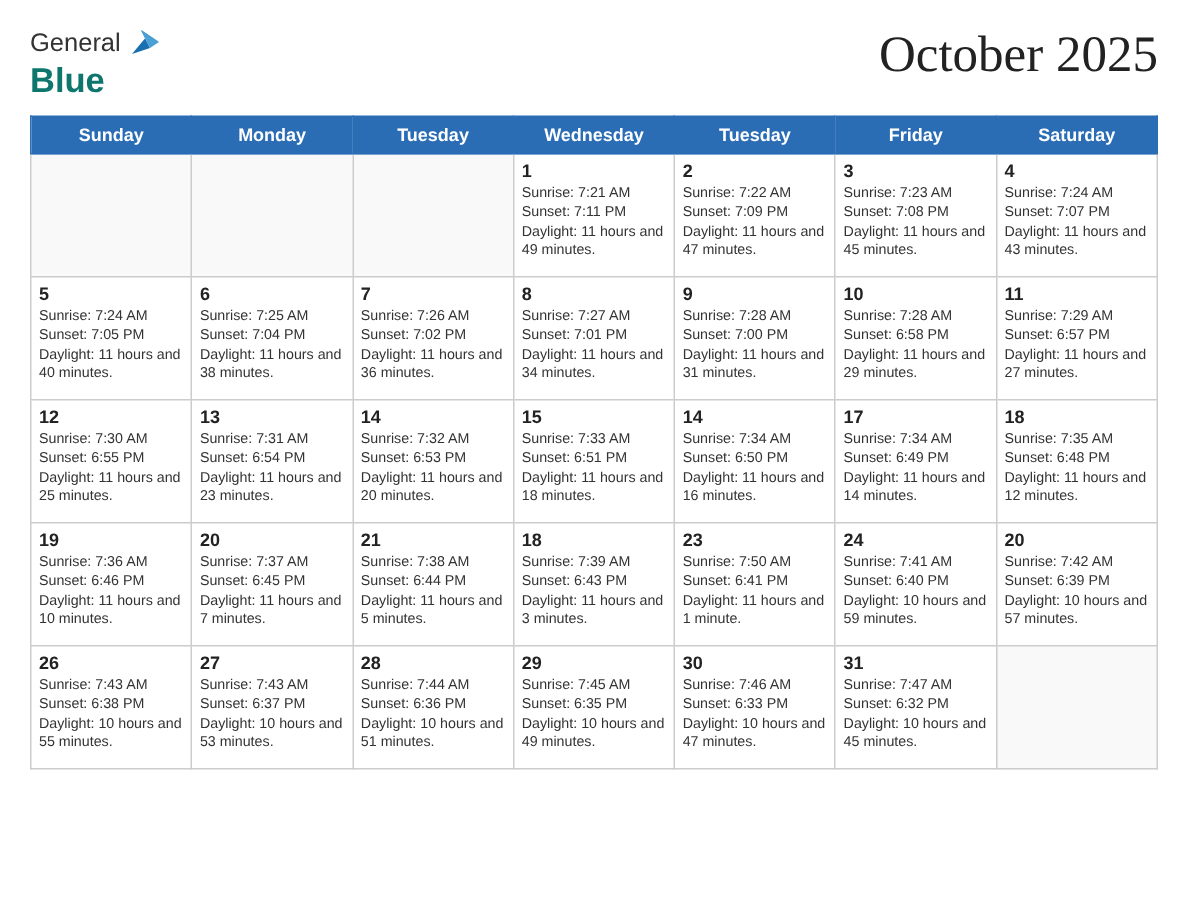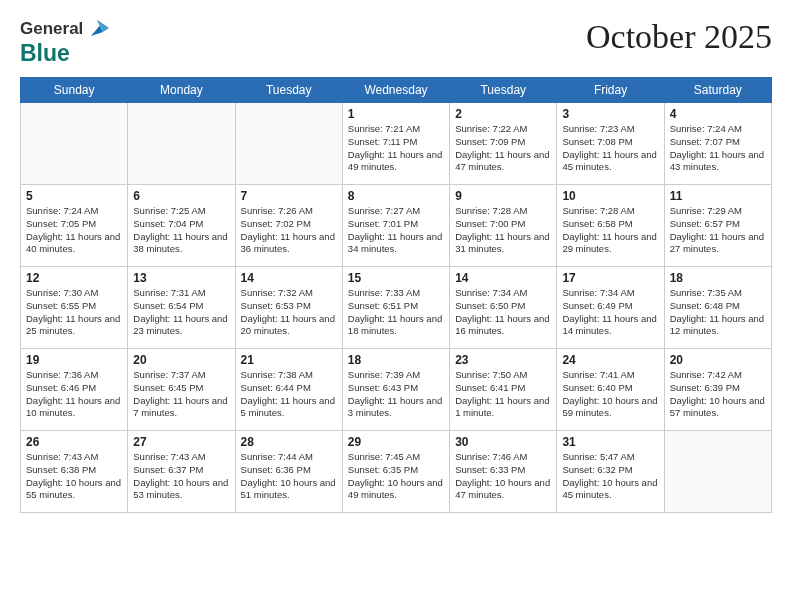--- a/index.html
+++ b/index.html
@@ -44,21 +44,21 @@
     }
     .calendar {
       width: 100%;
       border-collapse: collapse;
       border: 1px solid #bbb;
     }
     .calendar th {
       background: #2a6db5;
       color: #fff;
       font-size: 12px;
-      font-weight: normal;
+      font-weight: bold;
       padding: 5px 4px;
       border: 1px solid #2a6db5;
     }
     .calendar td {
       border: 1px solid #ccc;
       vertical-align: top;
       padding: 4px 5px;
       width: calc(100% / 7);
       height: 82px;
       background: #fff;
@@ -77,21 +77,21 @@
       font-size: 9.5px;
       color: #333;
       line-height: 1.35;
     }
     .logo-row {
       display: flex;
       align-items: center;
     }
     .logo-general {
       font-size: 17px;
-      font-weight: bold;
+      font-weight: normal;
       color: #333;
     }
     .logo-blue {
       font-size: 23px;
       font-weight: bold;
       color: #0f766e;
     }
     .logo-svg {
       margin-left: 0px;
     }
@@ -348,21 +348,21 @@
           </td>
           <td>
             <span class="day-num">30</span>
             <div class="day-info">Sunrise: 7:46 AM
 Sunset: 6:33 PM
 Daylight: 10 hours
 and 47 minutes.</div>
           </td>
           <td>
             <span class="day-num">31</span>
-            <div class="day-info">Sunrise: 5:47 AM
+            <div class="day-info">Sunrise: 7:47 AM
 Sunset: 6:32 PM
 Daylight: 10 hours
 and 45 minutes.</div>
           </td>
           <td class="empty"></td>
         </tr>
       </tbody>
   </table>
 </div>
 

